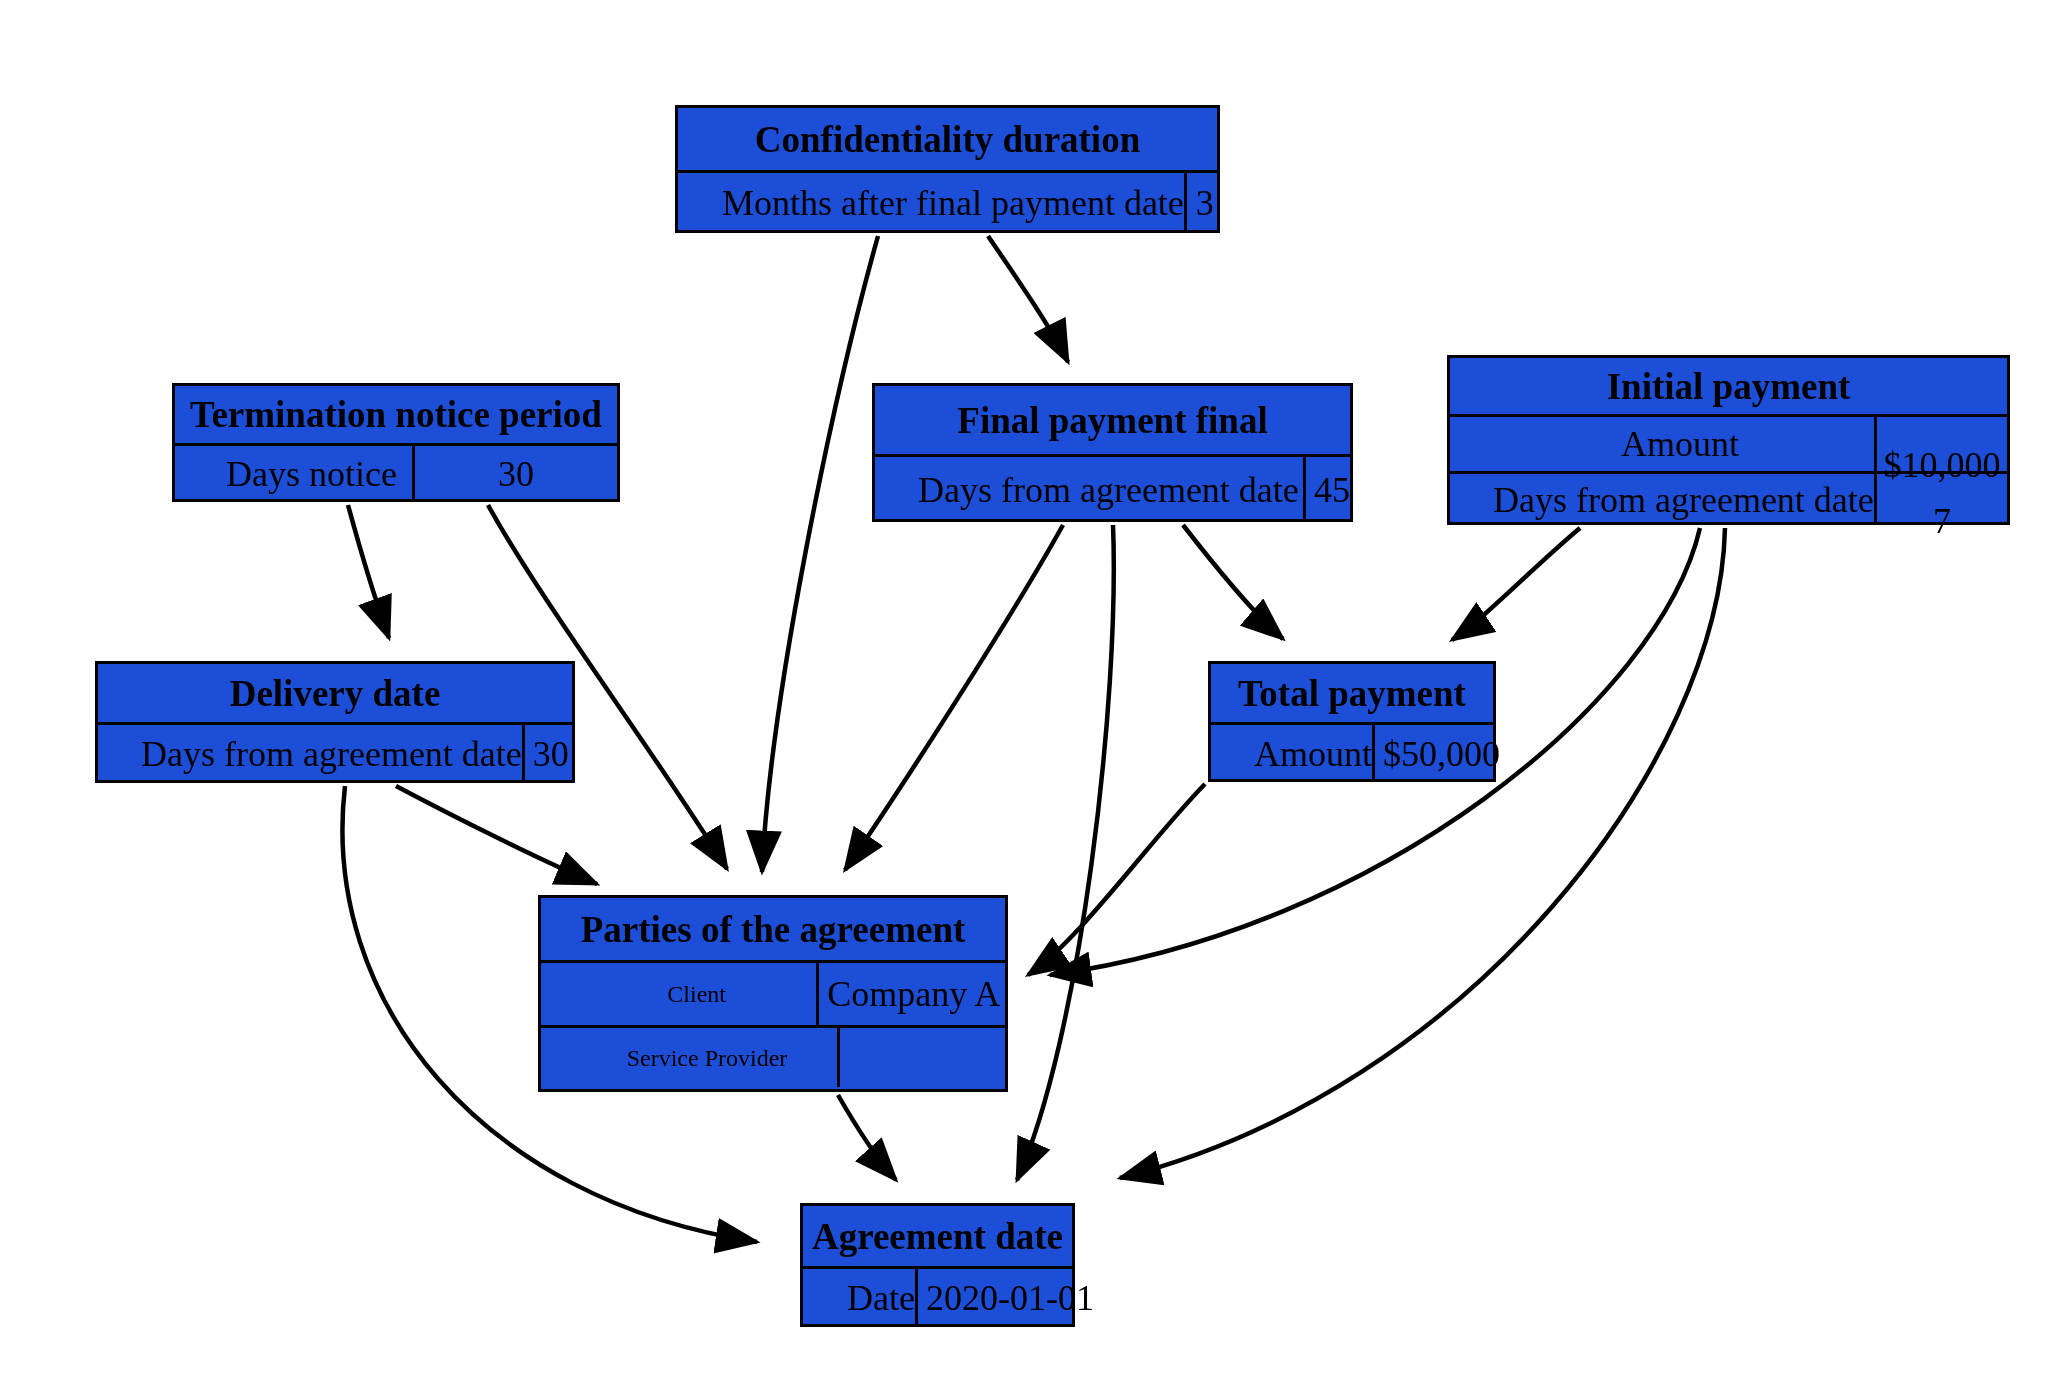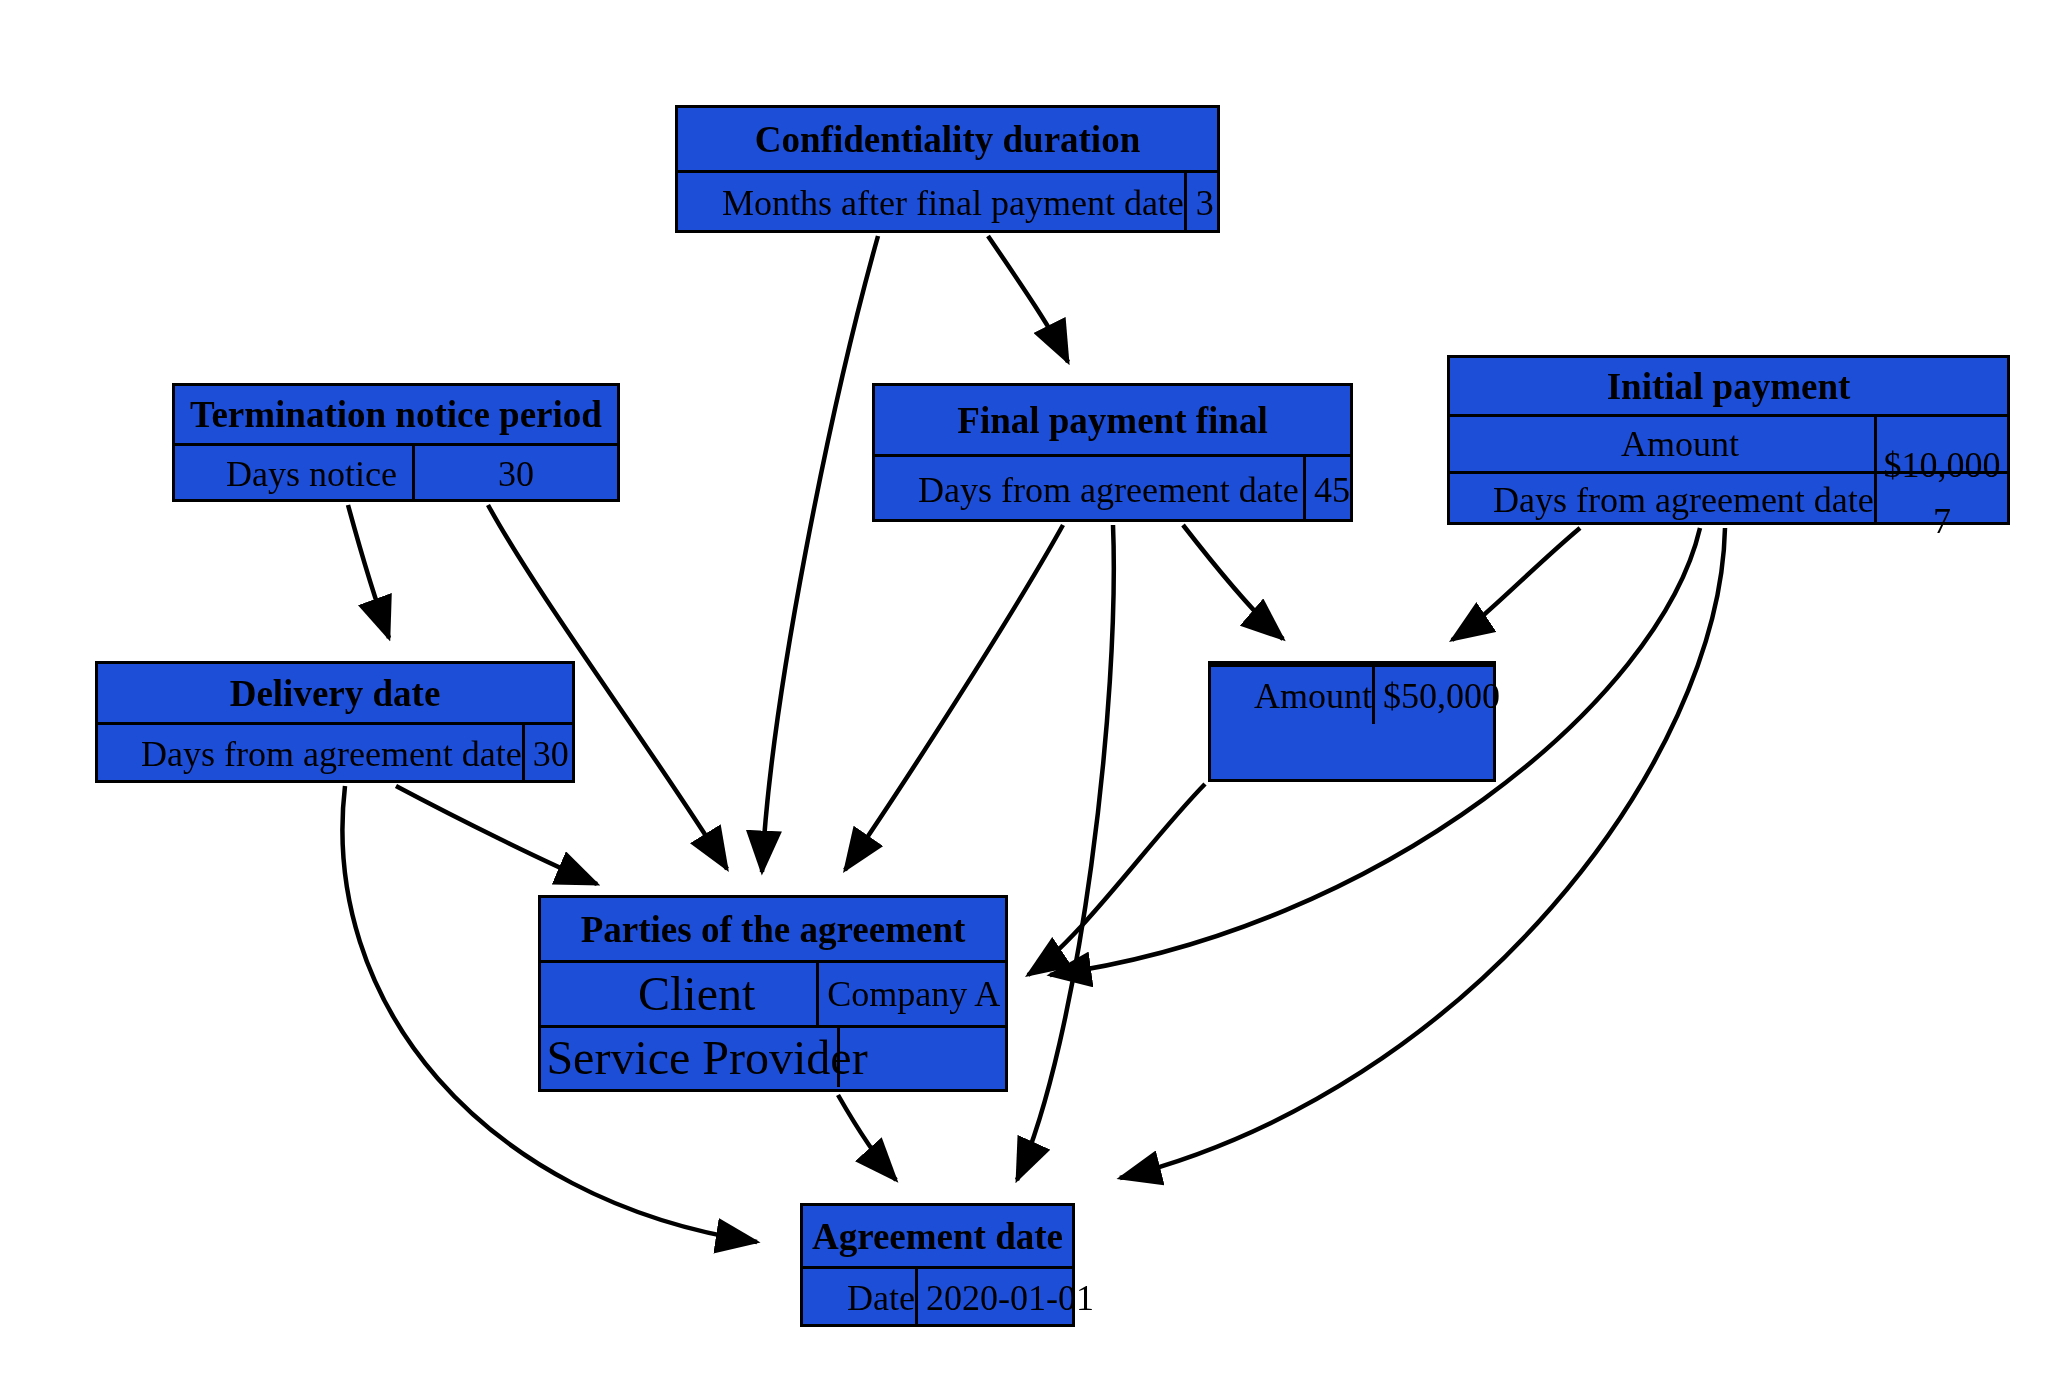--- a/index.html
+++ b/index.html
@@ -100,21 +100,21 @@
 
   #node-total-payment { left: 1208px; top: 661px; width: 288px; height: 121px; }
   #node-total-payment .node-title { height: 58px; font-size: 37px; }
   #node-total-payment .node-row { height: 57px; }
   #node-total-payment .cell-key { width: 144px; font-size: 36px; justify-content: flex-start; padding-left: 7px; }
   #node-total-payment .cell-val { width: 138px; font-size: 36px; justify-content: flex-start; padding-left: 8px; }
 
   #node-parties { left: 538px; top: 895px; width: 470px; height: 197px; }
   #node-parties .node-title { height: 62px; font-size: 37px; }
   #node-parties .node-row { height: 62px; }
-  #node-parties .cell-key { width: 263px; font-size: 48px; text-align: center; }
+  #node-parties .cell-key { width: 263px; font-size: 24px; text-align: center; }
   #node-parties .cell-val { width: 201px; font-size: 36px; justify-content: flex-start; padding-left: 8px; }
 
   #node-agreement-date { left: 800px; top: 1203px; width: 275px; height: 124px; }
   #node-agreement-date .node-title { height: 60px; font-size: 37px; }
   #node-agreement-date .node-row { height: 58px; }
   #node-agreement-date .cell-key { width: 83px; font-size: 36px; justify-content: flex-start; padding-left: 8px; }
   #node-agreement-date .cell-val { width: 186px; font-size: 36px; justify-content: flex-start; padding-left: 8px; border-radius: 24px; }
 </style>
 </head>
 <body>
@@ -207,20 +207,21 @@
     <div class="node-title">Delivery date</div>
     <div class="node-rows">
       <div class="node-row">
         <div class="cell cell-key">Days from agreement date</div>
         <div class="cell cell-val">30</div>
       </div>
     </div>
   </div>
 
   <div class="node" id="node-total-payment">
+    <div class="node-title">Total payment</div>
     <div class="node-rows">
       <div class="node-row">
         <div class="cell cell-key">Amount</div>
         <div class="cell cell-val">$50,000</div>
       </div>
     </div>
   </div>
 
   <div class="node" id="node-parties">
     <div class="node-title">Parties of the agreement</div>

